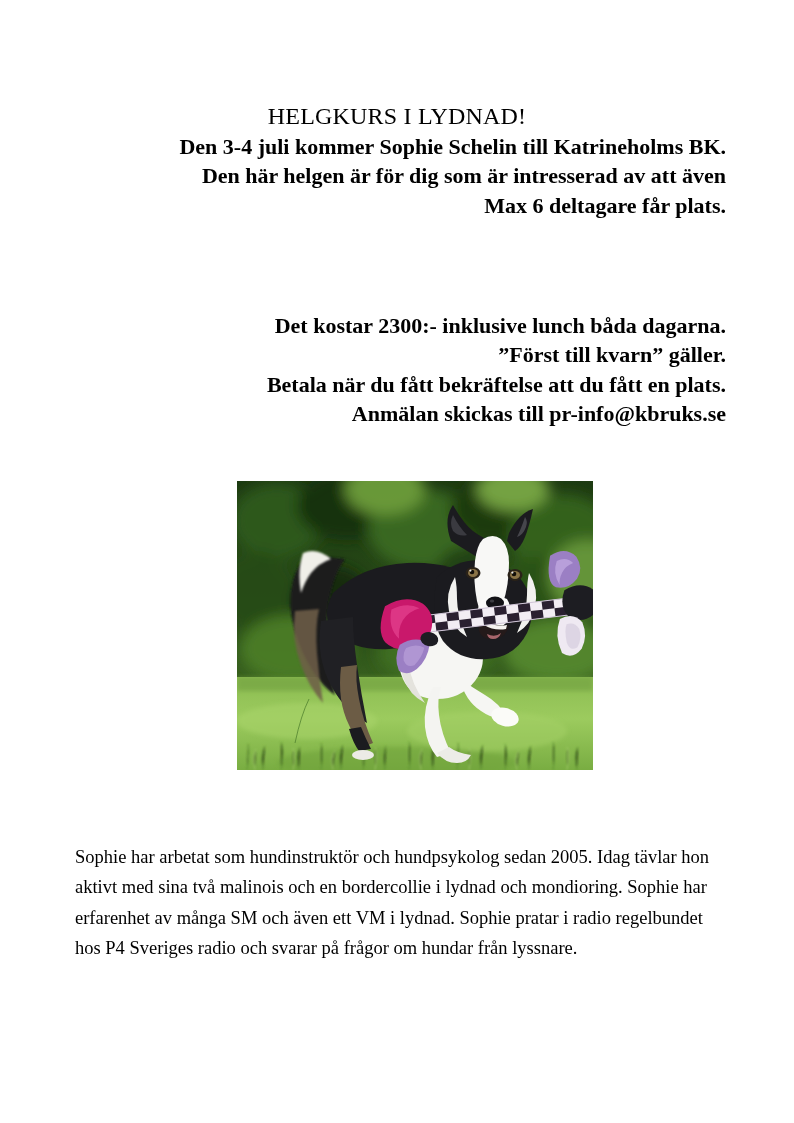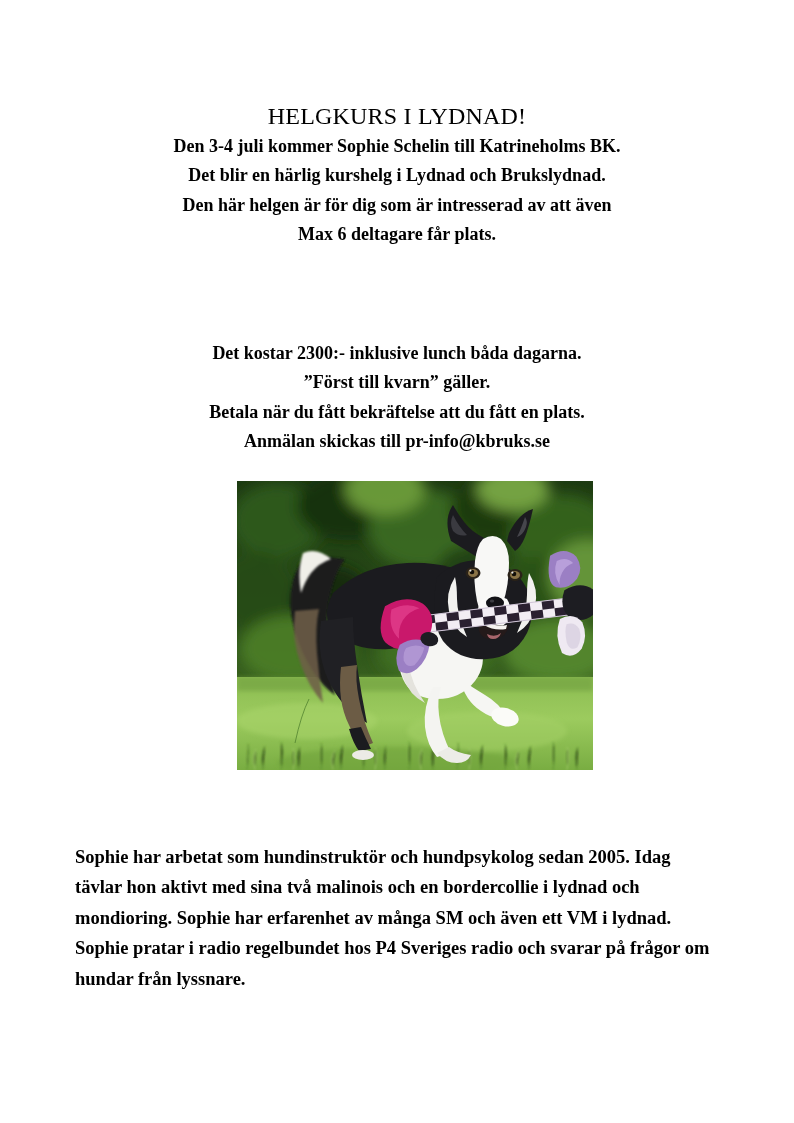--- a/index.html
+++ b/index.html
@@ -27,29 +27,29 @@
     text-align: center;
     font-size: 24px;
     font-weight: 400;
     letter-spacing: 0.2px;
     line-height: 1.15;
   }
 
   
   .center-block {
     position: absolute;
-    left: 60px;
+    left: 52px;
     width: 674px;
-    text-align: center;
-    font-size: 18px;
+    text-align: right;
+    font-size: 22px;
     font-weight: 700;
     line-height: 29.4px;
   }
   #block-intro { top: 132px; }
-  #block-details { top: 311px; margin-top: 28px; }
+  #block-details { top: 311px; }
 
   .center-block .line {
     display: block;
     white-space: nowrap;
   }
 
   
   .photo-wrap {
     position: absolute;
     left: 237px;
@@ -66,34 +66,33 @@
   }
 
   
   .bio-paragraph {
     position: absolute;
     left: 75px;
     top: 823px;
     width: 640px;
     text-align: left;
     font-size: 18.5px;
-    font-weight: 700;
+    font-weight: 400;
     line-height: 30.5px;
   }
 </style>
 </head>
 <body>
 
 <div class="page">
 
   <h1 class="doc-title">HELGKURS I LYDNAD!</h1>
 
   <div class="center-block" id="block-intro">
     <span class="line">Den 3-4 juli kommer Sophie Schelin till Katrineholms BK.</span>
-    <span class="line">Det blir en härlig kurshelg i Lydnad och Brukslydnad.</span>
     <span class="line">Den här helgen är för dig som är intresserad av att även</span>
     <span class="line">Max 6 deltagare får plats.</span>
   </div>
 
   <div class="center-block" id="block-details">
     <span class="line">Det kostar 2300:- inklusive lunch båda dagarna.</span>
     <span class="line">”Först till kvarn” gäller.</span>
     <span class="line">Betala när du fått bekräftelse att du fått en plats.</span>
     <span class="line">Anmälan skickas till pr-info@kbruks.se</span>
   </div>

